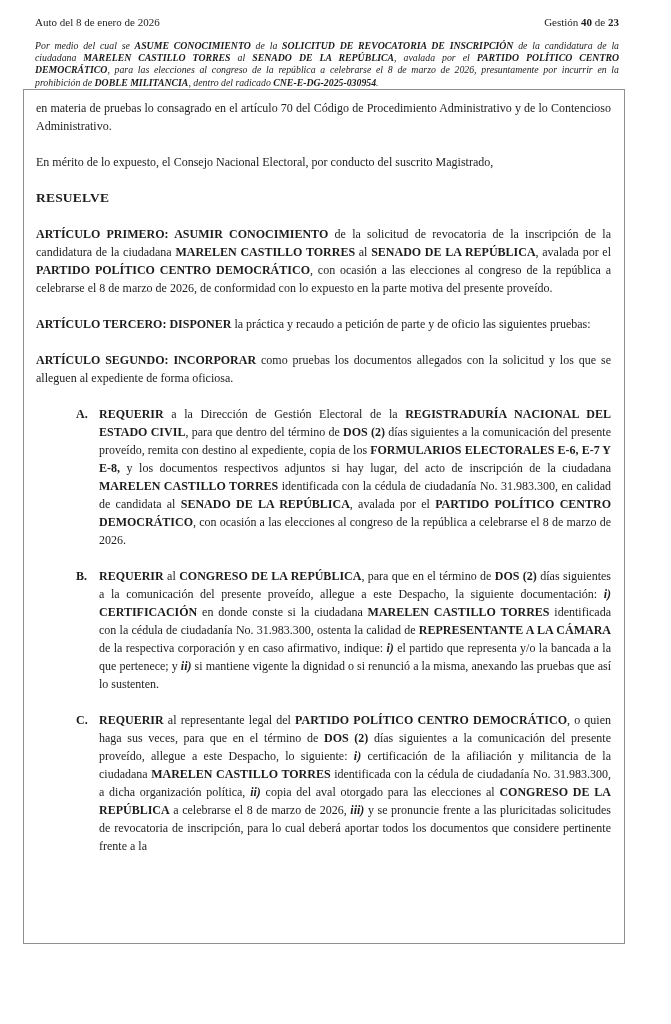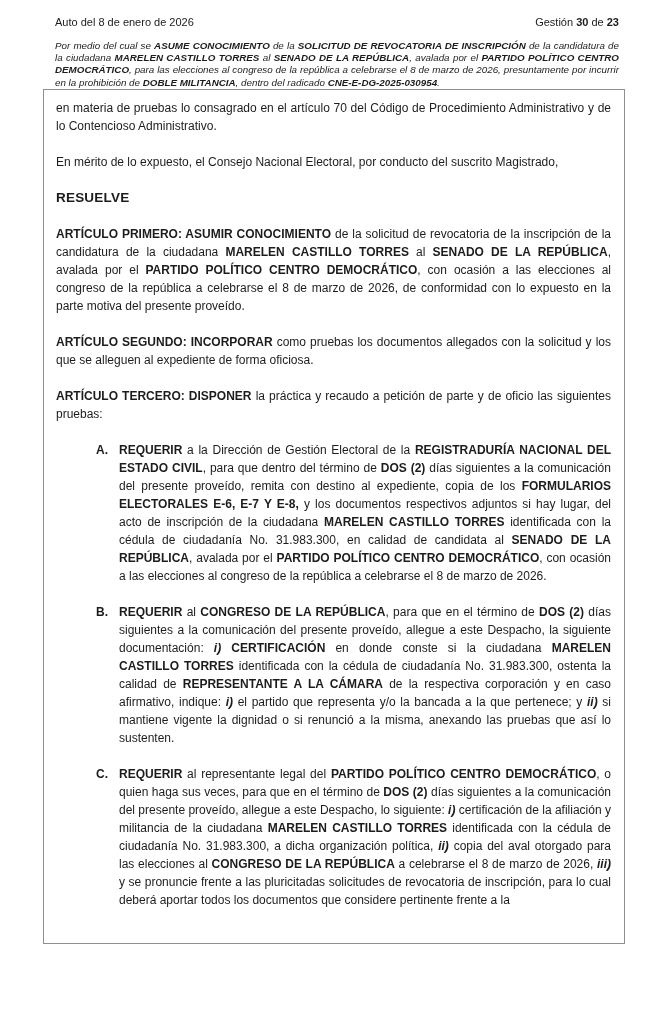--- a/index.html
+++ b/index.html
@@ -1,23 +1,23 @@
 <!DOCTYPE html>
 <html><head>
 <meta charset="utf-8">
 <style>
   html, body { margin: 0; padding: 0; background: #ffffff; }
   .page {
     width: 671px;
     height: 1024px;
     background: #ffffff;
-    font-family: Liberation Sans, sans-serif;
+    font-family: Liberation Serif, serif;
     color: #1c1c1c;
     box-sizing: border-box;
-    padding: 15px 46px 0 43px;
+    padding: 15px 46px 0 23px;
     overflow: hidden;
   }
   .header-row {
     display: flex;
     justify-content: space-between;
     align-items: baseline;
     font-size: 11px;
     line-height: 14px;
     padding: 0 6px 0 12px;
     margin-bottom: 11px;
@@ -67,38 +67,38 @@
   .rb { font-weight: bold; }
   .ri { font-style: italic; }
 </style>
 </head>
 <body>
 
 <div class="page">
 
   <div class="header-row">
     <span>Auto del 8 de enero de 2026</span>
-    <span><span>Gestión </span><span class="rb">30</span><span> de </span><span class="rb">23</span></span>
+    <span><span>Gestión </span><span class="rb">40</span><span> de </span><span class="rb">23</span></span>
   </div>
 
   <div class="subject"><span>Por medio del cual se </span><span class="rb">ASUME CONOCIMIENTO</span><span> de la </span><span class="rb">SOLICITUD DE REVOCATORIA DE INSCRIPCIÓN</span><span> de la candidatura de la ciudadana </span><span class="rb">MARELEN CASTILLO TORRES</span><span> al </span><span class="rb">SENADO DE LA REPÚBLICA</span><span>, avalada por el </span><span class="rb">PARTIDO POLÍTICO CENTRO DEMOCRÁTICO</span><span>, para las elecciones al congreso de la república a celebrarse el 8 de marzo de 2026, presuntamente por incurrir en la prohibición de </span><span class="rb">DOBLE MILITANCIA</span><span>, dentro del radicado </span><span class="rb">CNE-E-DG-2025-030954</span><span>.</span></div>
 
   <div class="content-box">
 
     <p><span>en materia de pruebas lo consagrado en el artículo 70 del Código de Procedimiento Administrativo y de lo Contencioso Administrativo.</span></p>
 
     <p><span>En mérito de lo expuesto, el Consejo Nacional Electoral, por conducto del suscrito Magistrado,</span></p>
 
     <div class="resolve-heading">RESUELVE</div>
 
     <p><span class="rb">ARTÍCULO PRIMERO: ASUMIR CONOCIMIENTO</span><span> de la solicitud de revocatoria de la inscripción de la candidatura de la ciudadana </span><span class="rb">MARELEN CASTILLO TORRES</span><span> al </span><span class="rb">SENADO DE LA REPÚBLICA</span><span>, avalada por el </span><span class="rb">PARTIDO POLÍTICO CENTRO DEMOCRÁTICO</span><span>, con ocasión a las elecciones al congreso de la república a celebrarse el 8 de marzo de 2026, de conformidad con lo expuesto en la parte motiva del presente proveído.</span></p>
 
+    <p><span class="rb">ARTÍCULO TERCERO: DISPONER</span><span> la práctica y recaudo a petición de parte y de oficio las siguientes pruebas:</span></p>
+
     <p><span class="rb">ARTÍCULO SEGUNDO: INCORPORAR</span><span> como pruebas los documentos allegados con la solicitud y los que se alleguen al expediente de forma oficiosa.</span></p>
-
-    <p><span class="rb">ARTÍCULO TERCERO: DISPONER</span><span> la práctica y recaudo a petición de parte y de oficio las siguientes pruebas:</span></p>
 
     <div class="evidence-list">
 
       <div class="list-item">
         <span class="item-label">A.</span>
         <span class="item-text"><span class="rb">REQUERIR</span><span> a la Dirección de Gestión Electoral de la </span><span class="rb">REGISTRADURÍA NACIONAL DEL ESTADO CIVIL</span><span>, para que dentro del término de </span><span class="rb">DOS (2)</span><span> días siguientes a la comunicación del presente proveído, remita con destino al expediente, copia de los </span><span class="rb">FORMULARIOS ELECTORALES E-6, E-7 Y E-8,</span><span> y los documentos respectivos adjuntos si hay lugar, del acto de inscripción de la ciudadana </span><span class="rb">MARELEN CASTILLO TORRES</span><span> identificada con la cédula de ciudadanía No. 31.983.300, en calidad de candidata al </span><span class="rb">SENADO DE LA REPÚBLICA</span><span>, avalada por el </span><span class="rb">PARTIDO POLÍTICO CENTRO DEMOCRÁTICO</span><span>, con ocasión a las elecciones al congreso de la república a celebrarse el 8 de marzo de 2026.</span></span>
       </div>
 
       <div class="list-item">
         <span class="item-label">B.</span>

